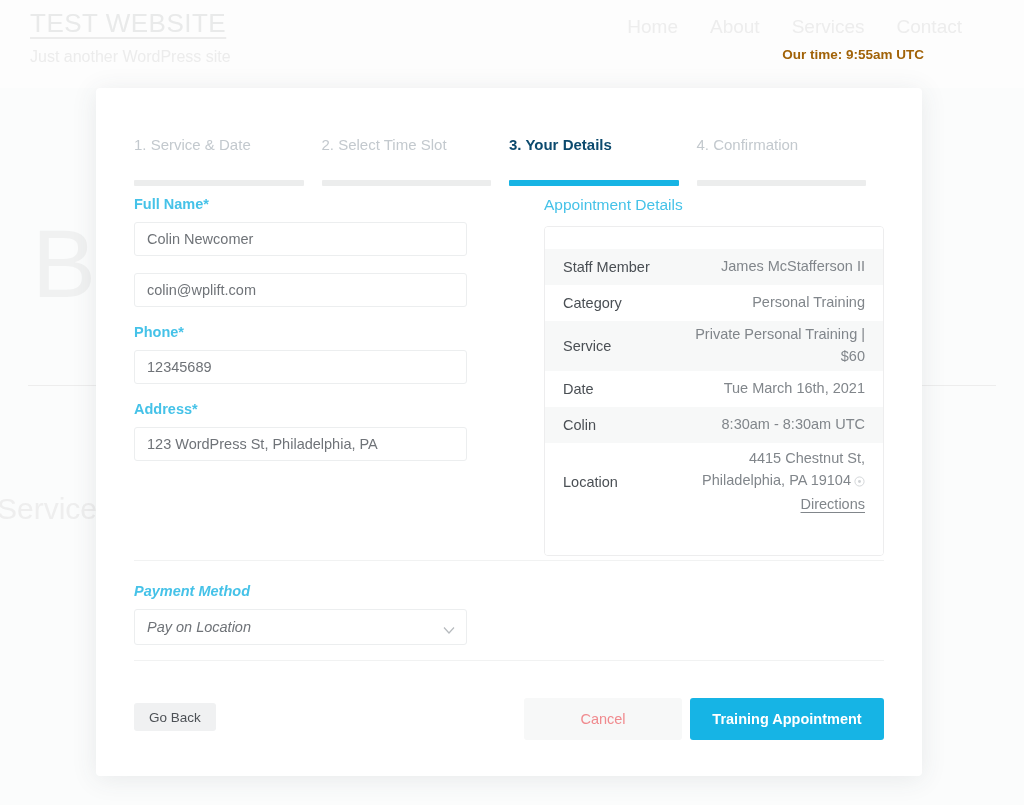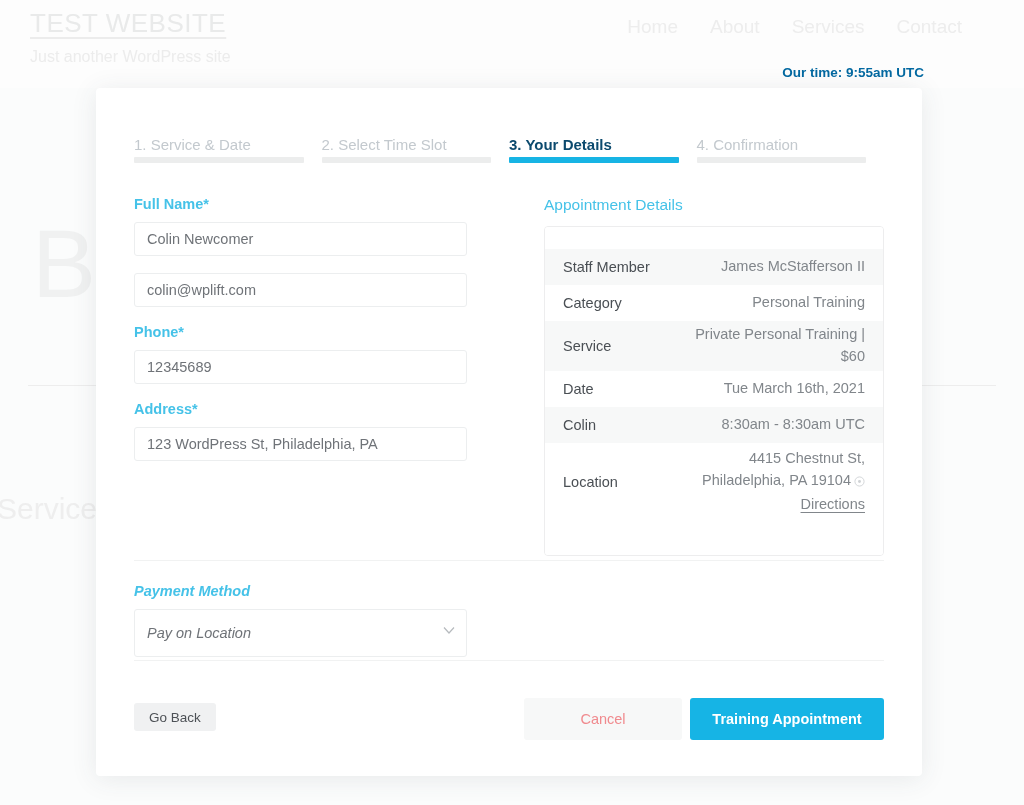--- a/index.html
+++ b/index.html
@@ -64,24 +64,24 @@
   .site-nav a {
     font-size: 19px;
     color: #ededed;
     text-decoration: none;
     white-space: nowrap;
   }
 
   .our-time {
     position: absolute;
     right: 100px;
-    top: 65px;
+    top: 47px;
     font-size: 13.5px;
     font-weight: bold;
-    color: #0369a1;
+    color: #a16207;
     white-space: nowrap;
     text-align: right;
   }
 
   .hero-word {
     position: absolute;
     left: 32px;
     top: 216px;
     font-size: 96px;
     line-height: 1;
@@ -132,21 +132,21 @@
 
   .step {
     flex: 1;
     padding-right: 18px;
   }
 
   .step-label {
     font-size: 15px;
     color: #c3c9ce;
     white-space: nowrap;
-    padding-bottom: 4px;
+    padding-bottom: 27px;
   }
 
   .step.active .step-label {
     color: #0c4a6e;
     font-weight: bold;
   }
 
   .step-bar {
     height: 6px;
     background: #eceded;
@@ -273,21 +273,21 @@
     font-style: italic;
   }
 
   .select-wrap {
     position: relative;
     width: 333px;
   }
 
   .select-box {
     width: 333px;
-    height: 48px;
+    height: 36px;
     border: 1px solid #eceeef;
     border-radius: 3px;
     padding: 0 30px 0 12px;
     display: flex;
     align-items: center;
     font-size: 14.5px;
     color: #6f7378;
     background: #fff;
     cursor: pointer;
   }

